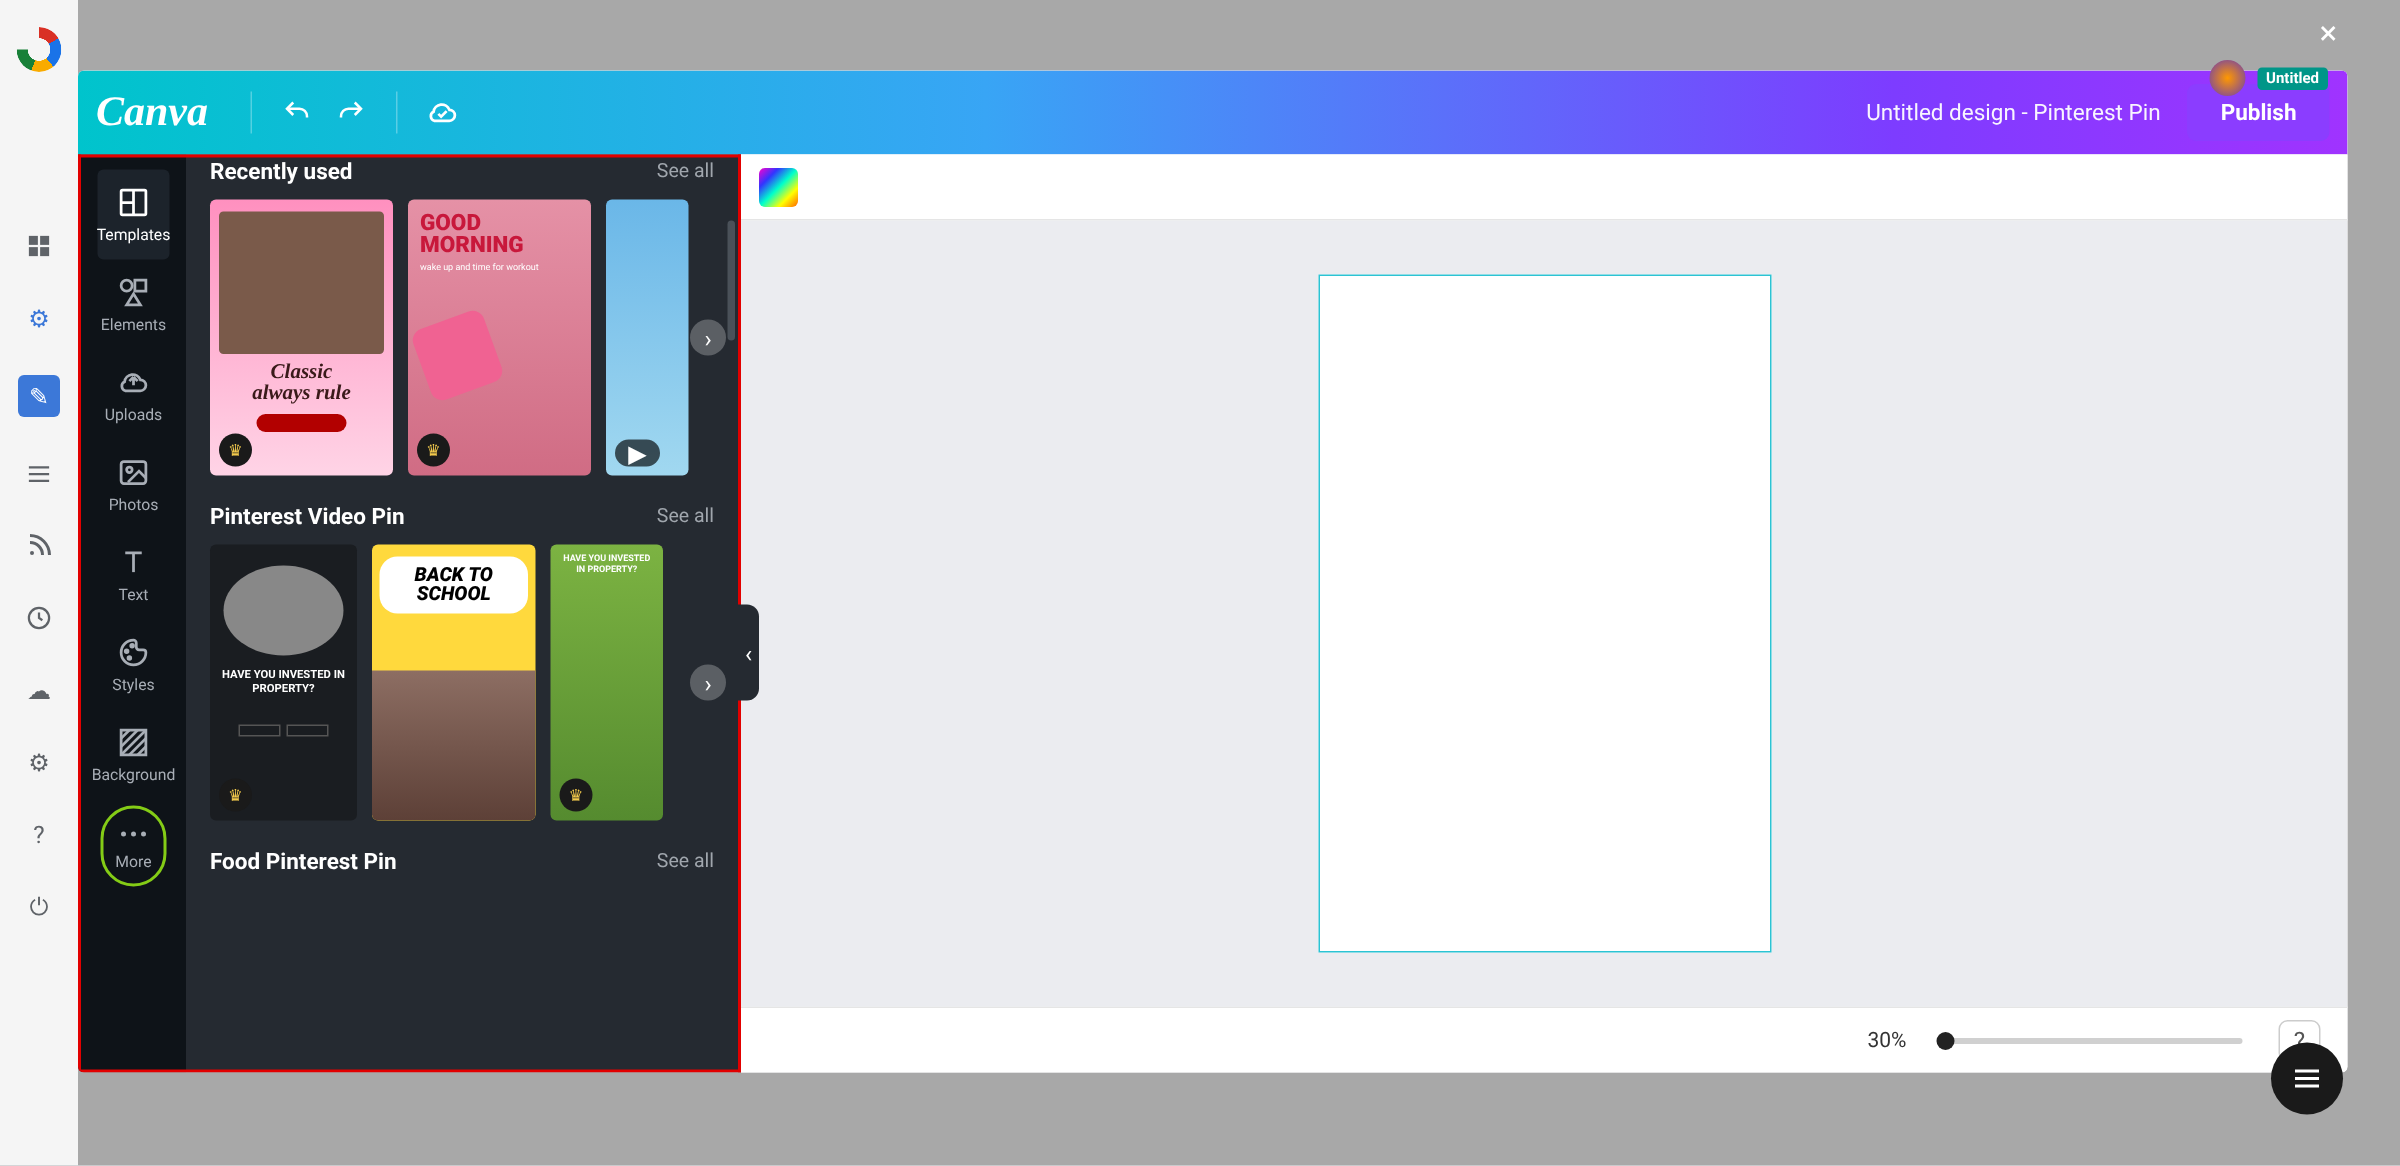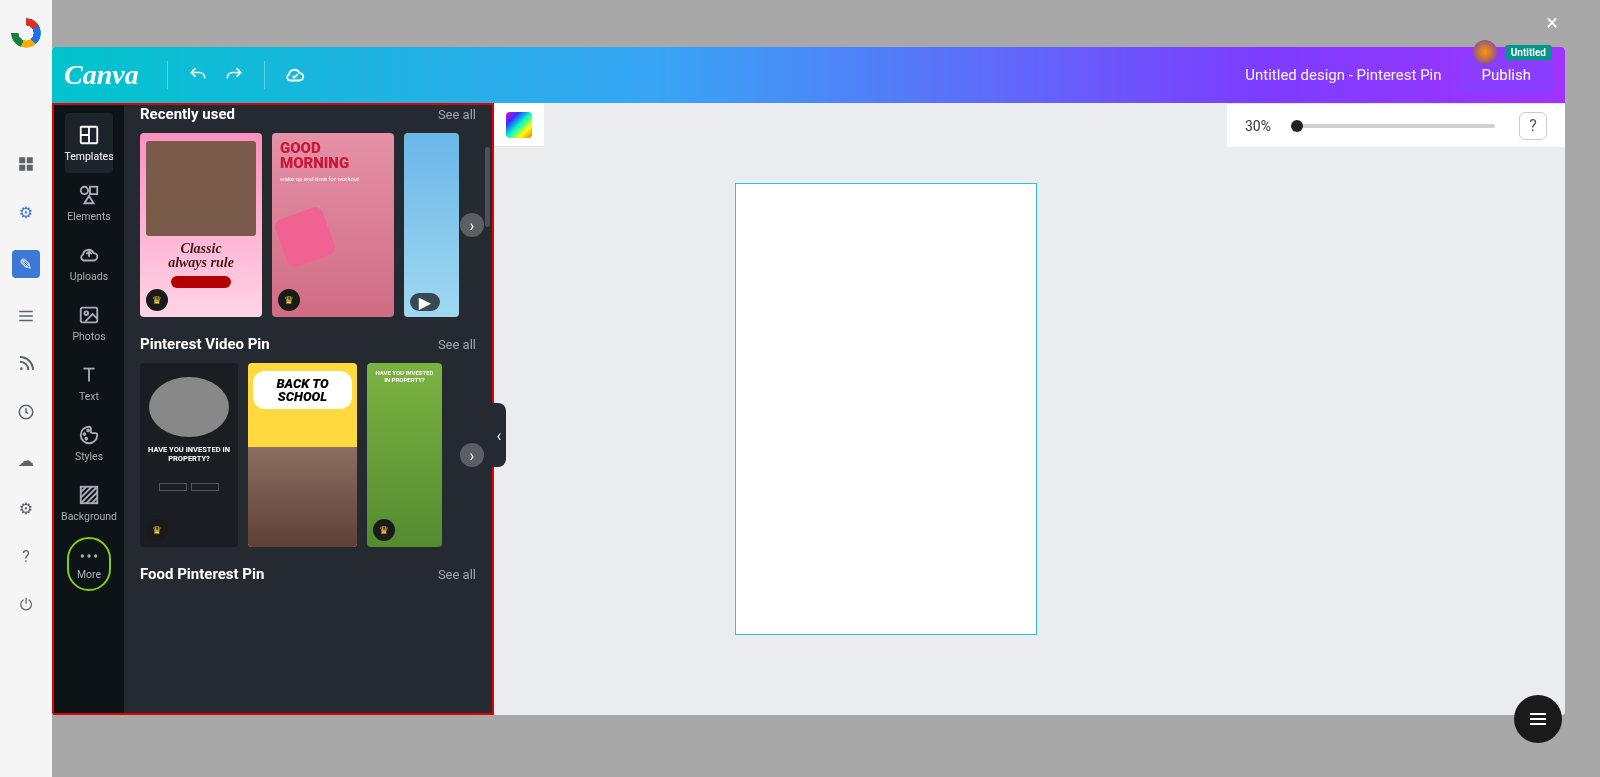--- a/index.html
+++ b/index.html
@@ -22,21 +22,21 @@
     
     .editor { position: absolute; left: 52px; top: 47px; right: 35px; bottom: 62px; background: #fff; border-radius: 4px; overflow: hidden; display: flex; flex-direction: column; }
     
     
     .topbar { height: 56px; background: linear-gradient(90deg, #00c4cc 0%, #38a5f5 40%, #7d3cff 80%, #a033ff 100%); display: flex; align-items: center; padding: 0 12px; color: #fff; }
     .canva-logo { font-family: Georgia, serif; font-style: italic; font-weight: 700; font-size: 28px; color: #fff; margin-right: 16px; }
     .topbar-divider { width: 1px; height: 28px; background: rgba(255,255,255,0.3); margin: 0 12px; }
     .topbar-icon { width: 36px; height: 36px; display: flex; align-items: center; justify-content: center; cursor: pointer; border-radius: 4px; }
     .topbar-spacer { flex: 1; }
     .design-title { font-size: 15px; color: rgba(255,255,255,0.95); margin-right: 18px; }
-    .publish-btn { background: #8b3dff; color: #fff; border: none; padding: 10px 22px; border-radius: 6px; font-size: 15px; font-weight: 400; cursor: pointer; }
+    .publish-btn { background: #8b3dff; color: #fff; border: none; padding: 10px 22px; border-radius: 6px; font-size: 15px; font-weight: 700; cursor: pointer; }
     
     
     .main { flex: 1; display: flex; position: relative; }
     
     
     .side-toolbar { width: 72px; background: #0e1318; display: flex; flex-direction: column; align-items: center; padding-top: 8px; border: 2px solid #e20000; border-right: none; }
     .side-item { width: 48px; display: flex; flex-direction: column; align-items: center; gap: 3px; padding: 10px 0; cursor: pointer; color: #a8aeb6; font-size: 10.5px; border-radius: 4px; }
     .side-item.active { background: #1c232b; color: #fff; }
     .side-item .icon { width: 24px; height: 24px; display: flex; align-items: center; justify-content: center; }
     .side-item.more-circle { border: 2px solid #84cc16; border-radius: 999px; padding: 8px 4px; width: 44px; height: 54px; margin-top: 4px; }
@@ -60,21 +60,21 @@
     .template-card.recent { width: 122px; height: 184px; }
     .template-card.video { width: 98px; height: 184px; }
     .crown-badge { position: absolute; bottom: 6px; left: 6px; width: 22px; height: 22px; background: #1a1a1a; border-radius: 50%; display: flex; align-items: center; justify-content: center; color: #f2c94c; font-size: 11px; }
     .next-arrow { position: absolute; right: -8px; top: 50%; transform: translateY(-50%); width: 24px; height: 24px; background: rgba(255,255,255,0.25); border-radius: 50%; display: flex; align-items: center; justify-content: center; color: #fff; cursor: pointer; }
     .play-pill { position: absolute; bottom: 6px; left: 6px; width: 30px; height: 18px; background: rgba(0,0,0,0.65); border-radius: 9px; display: flex; align-items: center; justify-content: center; color: #fff; }
     
     .collapse-tab { position: absolute; left: 440px; top: 300px; width: 14px; height: 64px; background: #252a31; border-radius: 0 8px 8px 0; display: flex; align-items: center; justify-content: center; color: #fff; cursor: pointer; z-index: 5; }
     .panel-scrollbar { position: absolute; right: 2px; top: 42px; width: 5px; height: 80px; background: #4a5159; border-radius: 4px;}
     
     
-    .canvas-area { flex: 1; display: flex; background: #ebecf0; }
+    .canvas-area { flex: 1; display: flex; flex-direction: column; background: #ebecf0; }
     .canvas-toolbar { height: 44px; background: #fff; display: flex; align-items: center; padding: 0 12px; border-bottom: 1px solid #e5e5e5; }
     .color-swatch { width: 26px; height: 26px; border-radius: 4px; background: linear-gradient(135deg, #ff00cc, #3333ff, #00ffcc, #ffff00, #ff6600); cursor: pointer; }
     .canvas-viewport { flex: 1; position: relative; overflow: auto; }
     .canvas-page { position: absolute; left: 50%; top: 50%; transform: translate(-50%, -50%); width: 302px; height: 452px; background: #fff; border: 1px solid #2cc3d3; }
     .viewport-scroll-h { height: 14px; background: #ebecf0; position: absolute; bottom: 0; left: 0; right: 0; }
     .viewport-scroll-v { width: 14px; background: #ebecf0; position: absolute; top: 0; bottom: 14px; right: 0;}
     
     .bottom-bar { height: 44px; background: #fff; display: flex; align-items: center; justify-content: flex-end; padding: 0 18px; gap: 24px; border-top: 1px solid #e5e5e5; }
     .zoom-label { font-size: 14px; color: #333; }
     .zoom-slider { width: 200px; height: 4px; background: #d0d0d0; border-radius: 2px; position: relative; }

